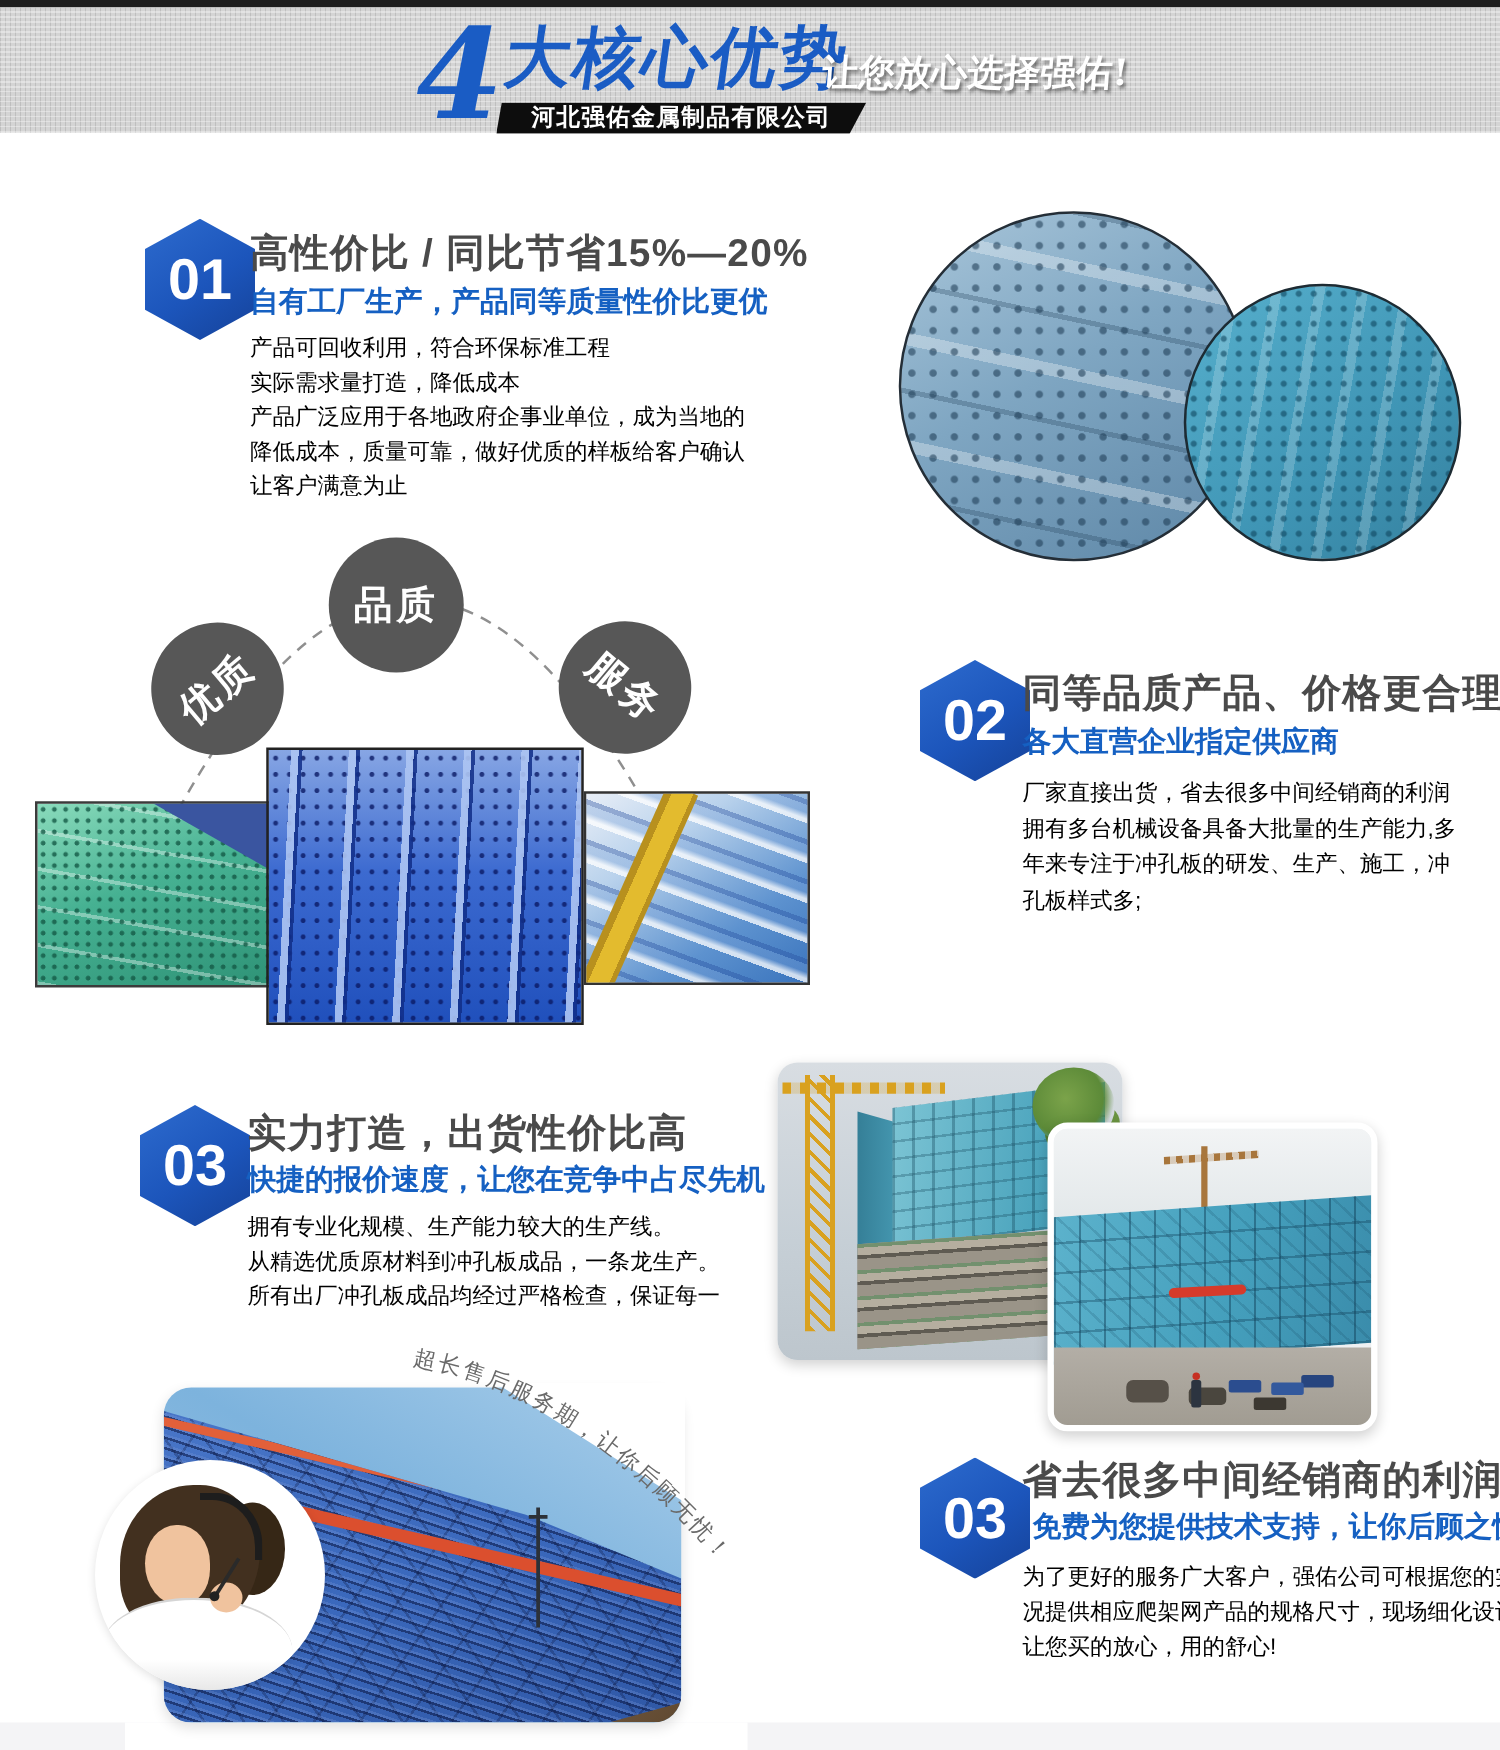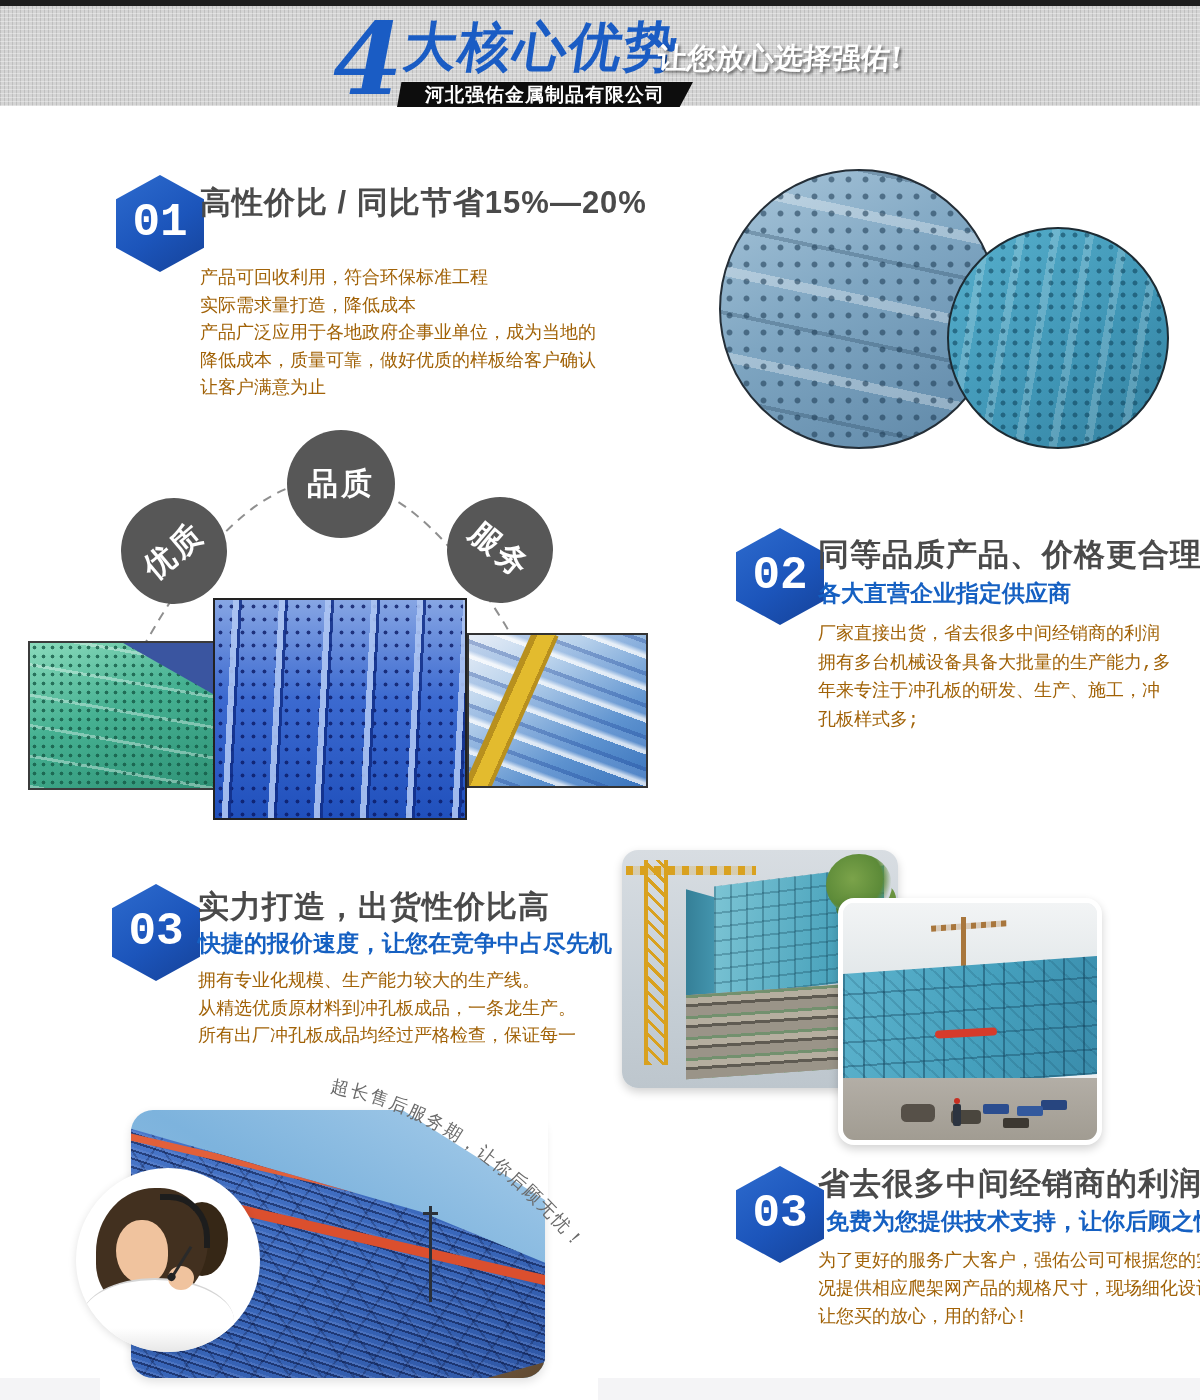--- a/index.html
+++ b/index.html
@@ -20,27 +20,27 @@
     font-size:29px;font-weight:bold;color:#ffffff;text-shadow:2px 2px 3px rgba(0,0,0,.5);transform:skewX(-4deg);}
   .company-strip{position:absolute;left:397px;top:76px;width:296px;height:25px;background:#0d0d0d;
     clip-path:polygon(1.5% 0,100% 0,95.5% 100%,0 100%);text-align:center;line-height:25px;}
   .company-strip span{font-size:19px;font-weight:bold;color:#fff;letter-spacing:1px;margin-top:48px;}
 
   
   .hexagon{position:absolute;width:88px;height:97px;
     background:linear-gradient(145deg,#2d6bce 0%,#1c55bb 55%,#154299 100%);
     clip-path:polygon(50% 0,100% 25%,100% 75%,50% 100%,0 75%,0 25%);
     text-align:center;}
-  .hexagon span{font-family:Liberation Mono, monospace;font-weight:bold;
+  .hexagon span{font-family:Liberation Sans, sans-serif;font-weight:bold;
     font-size:46px;line-height:97px;color:#ffffff;}
   .sec-title{position:absolute;font-size:31px;font-weight:bold;color:#4a4a4a;white-space:nowrap;letter-spacing:1px;}
   .sec-title.serif{font-family:"DejaVu Serif","Liberation Serif",serif;}
   .sec-sub{position:absolute;font-family:"DejaVu Serif","Liberation Serif",serif;
     font-size:23px;font-weight:bold;color:#1560c2;white-space:nowrap;}
-  .sec-body{position:absolute;font-size:18px;color:#a16207;line-height:27.5px;white-space:nowrap;font-family:Liberation Mono, monospace;}
+  .sec-body{position:absolute;font-size:18px;color:#000000;line-height:27.5px;white-space:nowrap;}
 
   
   .circle-big{position:absolute;left:719px;top:169px;width:276px;height:276px;border-radius:50%;
     border:2px solid #242e37;
     background:
       radial-gradient(circle, rgba(25,55,80,.55) 2.5px, transparent 3.4px),
       repeating-linear-gradient(12deg, rgba(255,255,255,.30) 0 10px, transparent 10px 46px, rgba(40,70,95,.30) 46px 50px, transparent 50px 84px),
       linear-gradient(150deg,#a9c6da 0%,#7fa6c2 45%,#5d86a6 100%);
     background-size:17px 17px,auto,auto;}
   .circle-small{position:absolute;left:947px;top:227px;width:218px;height:218px;border-radius:50%;
@@ -175,38 +175,39 @@
     <div class="head-tagline">让您放心选择强佑!</div>
     <div class="company-strip">
       <span>河北强佑金属制品有限公司</span>
     </div>
   </div>
 
   <div class="hexagon" style="left:116px;top:175px;">
     <span>01</span>
   </div>
   <div class="sec-title" style="left:200px;top:182px;">高性价比 / 同比节省15%—20%</div>
+  <div class="sec-sub" style="left:200px;top:226px;">自有工厂生产，产品同等质量性价比更优</div>
   <div class="sec-body" style="left:200px;top:265px;">
     <div>产品可回收利用，符合环保标准工程</div>
     <div>实际需求量打造，降低成本</div>
     <div>产品广泛应用于各地政府企事业单位，成为当地的</div>
     <div>降低成本，质量可靠，做好优质的样板给客户确认</div>
     <div>让客户满意为止</div>
   </div>
 
   <div class="circle-big"></div>
   <div class="circle-small"></div>
 
   <svg class="arc-svg" width="520" height="250">
     <path d="M55,242 Q250,-124 448,245" fill="none" stroke="#8f8f8f" stroke-width="2" stroke-dasharray="9 7"></path>
   </svg>
   <div class="badge" style="left:121px;top:498px;width:106px;height:106px;transform:rotate(-40deg);">
     <span>优质</span>
   </div>
-  <div class="badge" style="left:287px;top:430px;width:108px;height:108px;">
+  <div class="badge" style="left:263px;top:430px;width:108px;height:108px;">
     <span>品质</span>
   </div>
   <div class="badge" style="left:447px;top:497px;width:106px;height:106px;transform:rotate(40deg);">
     <span>服务</span>
   </div>
 
   <div class="photo photo-green">
     <div class="wedge"></div>
   </div>
   <div class="photo photo-wave">

